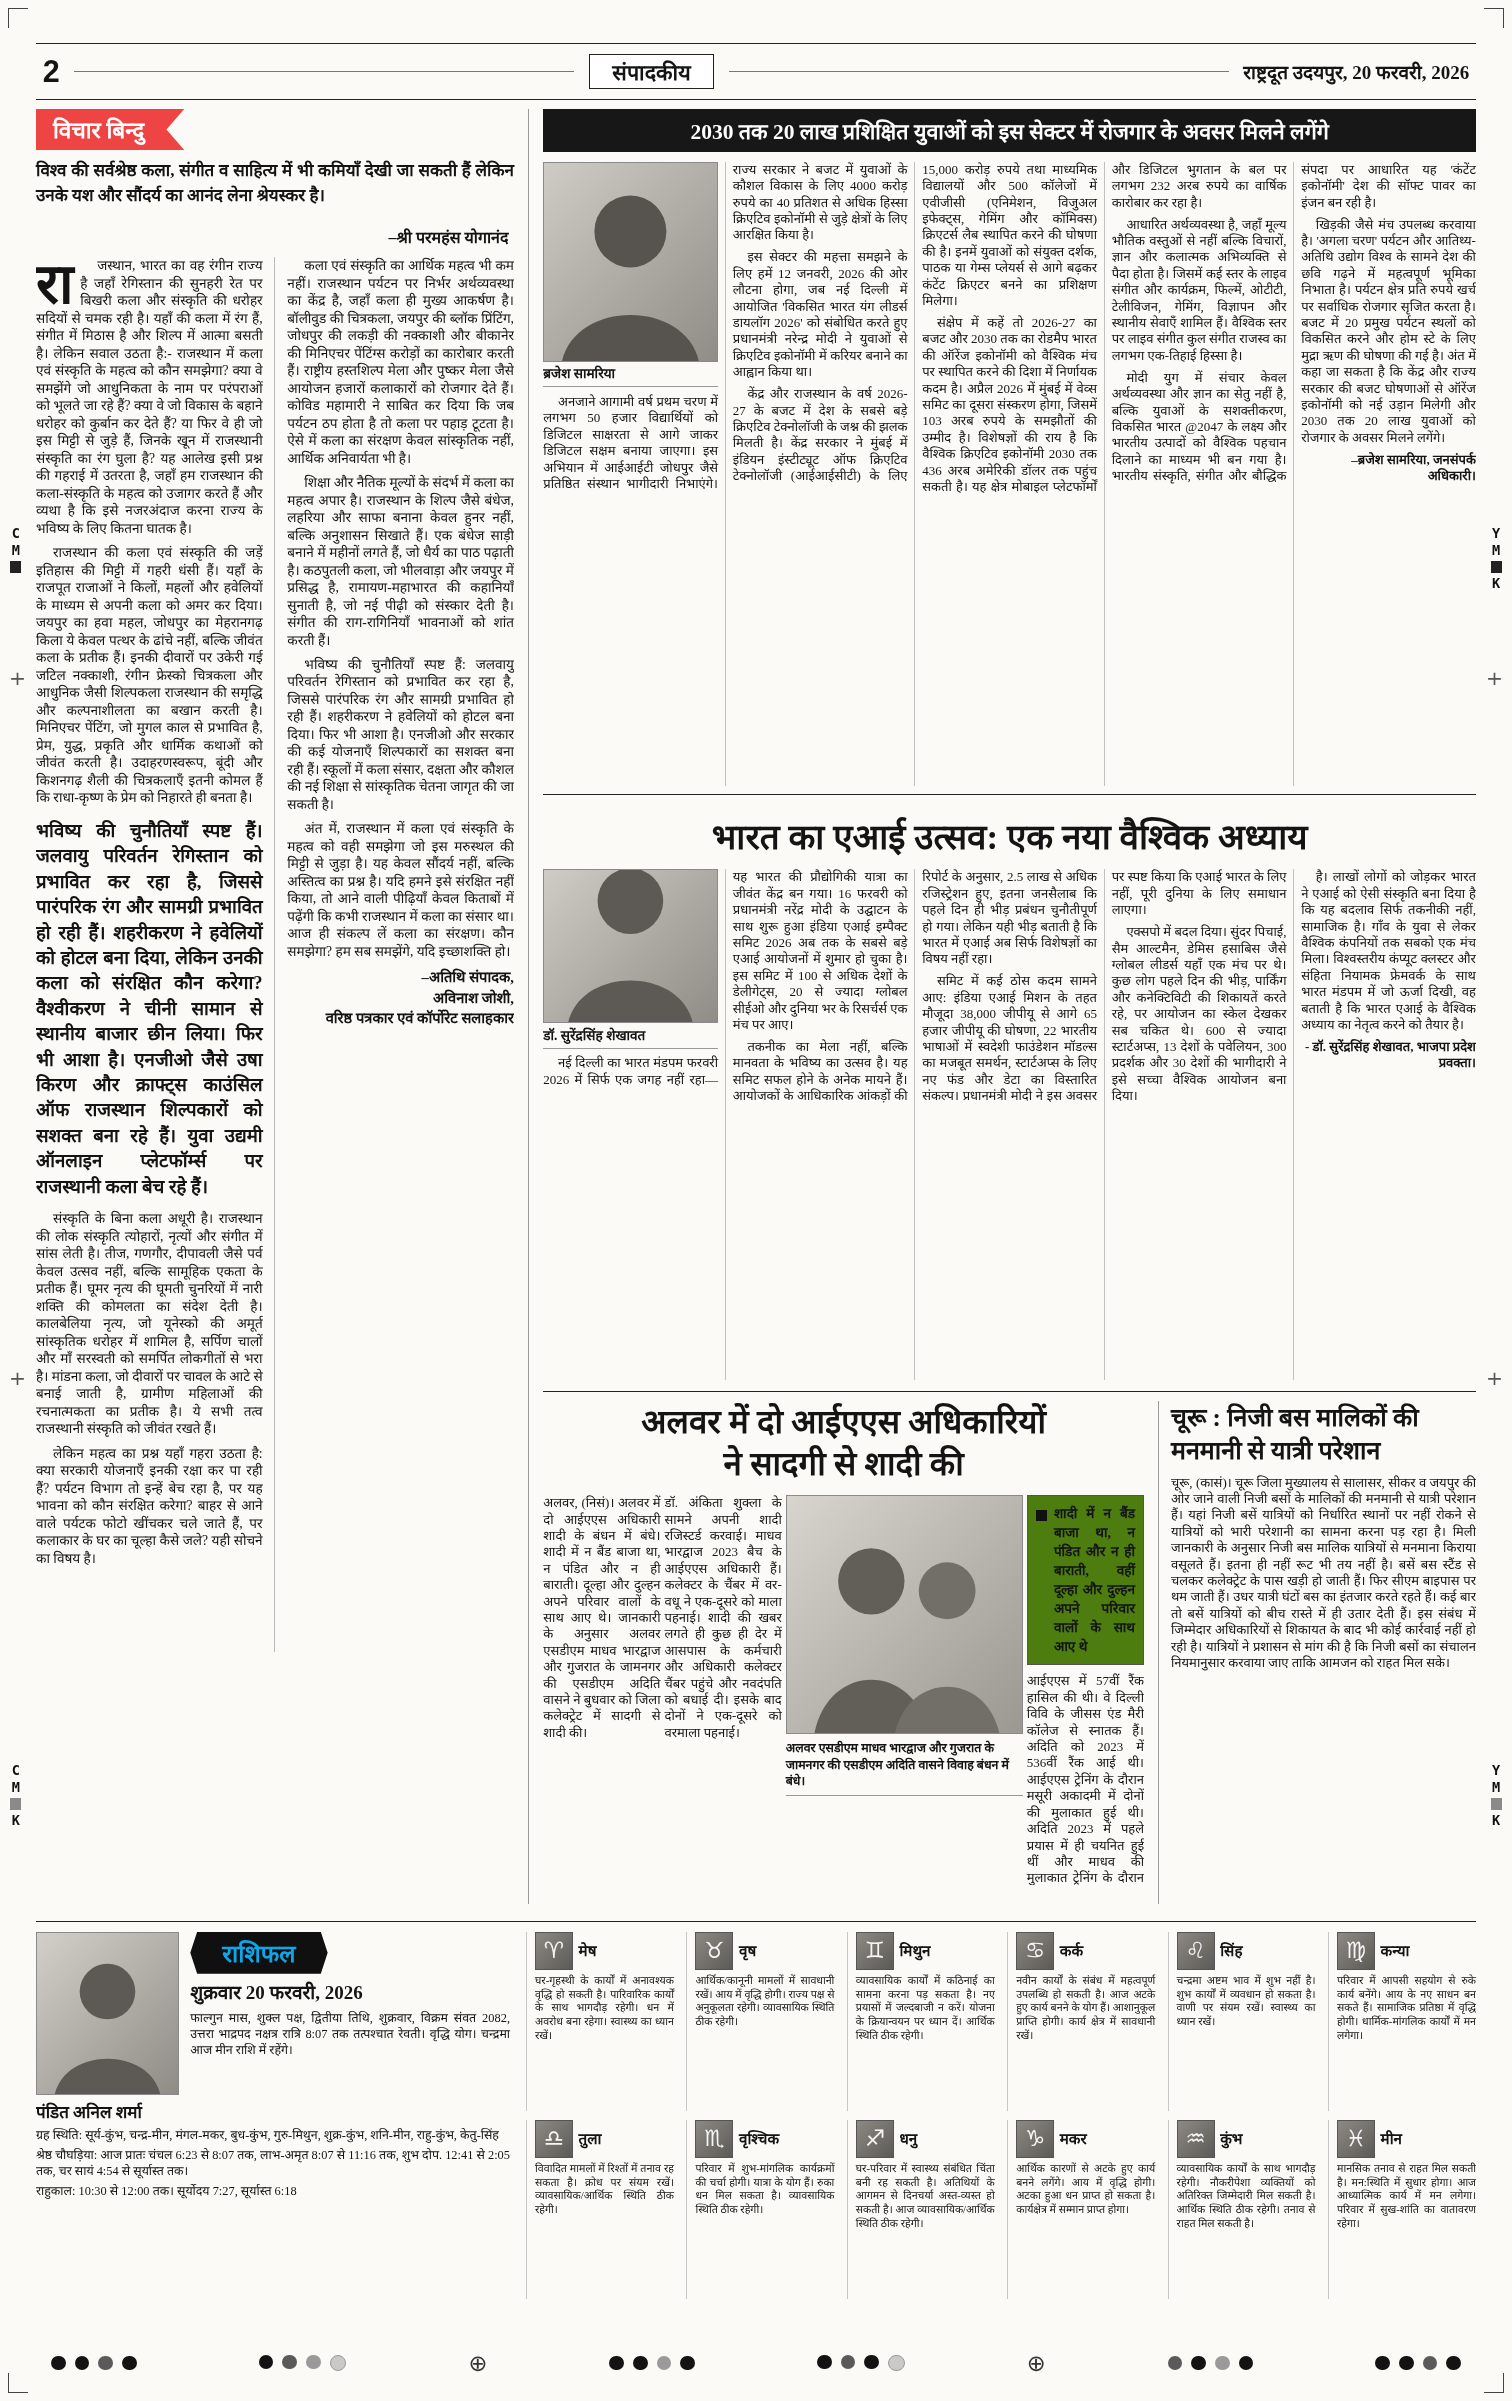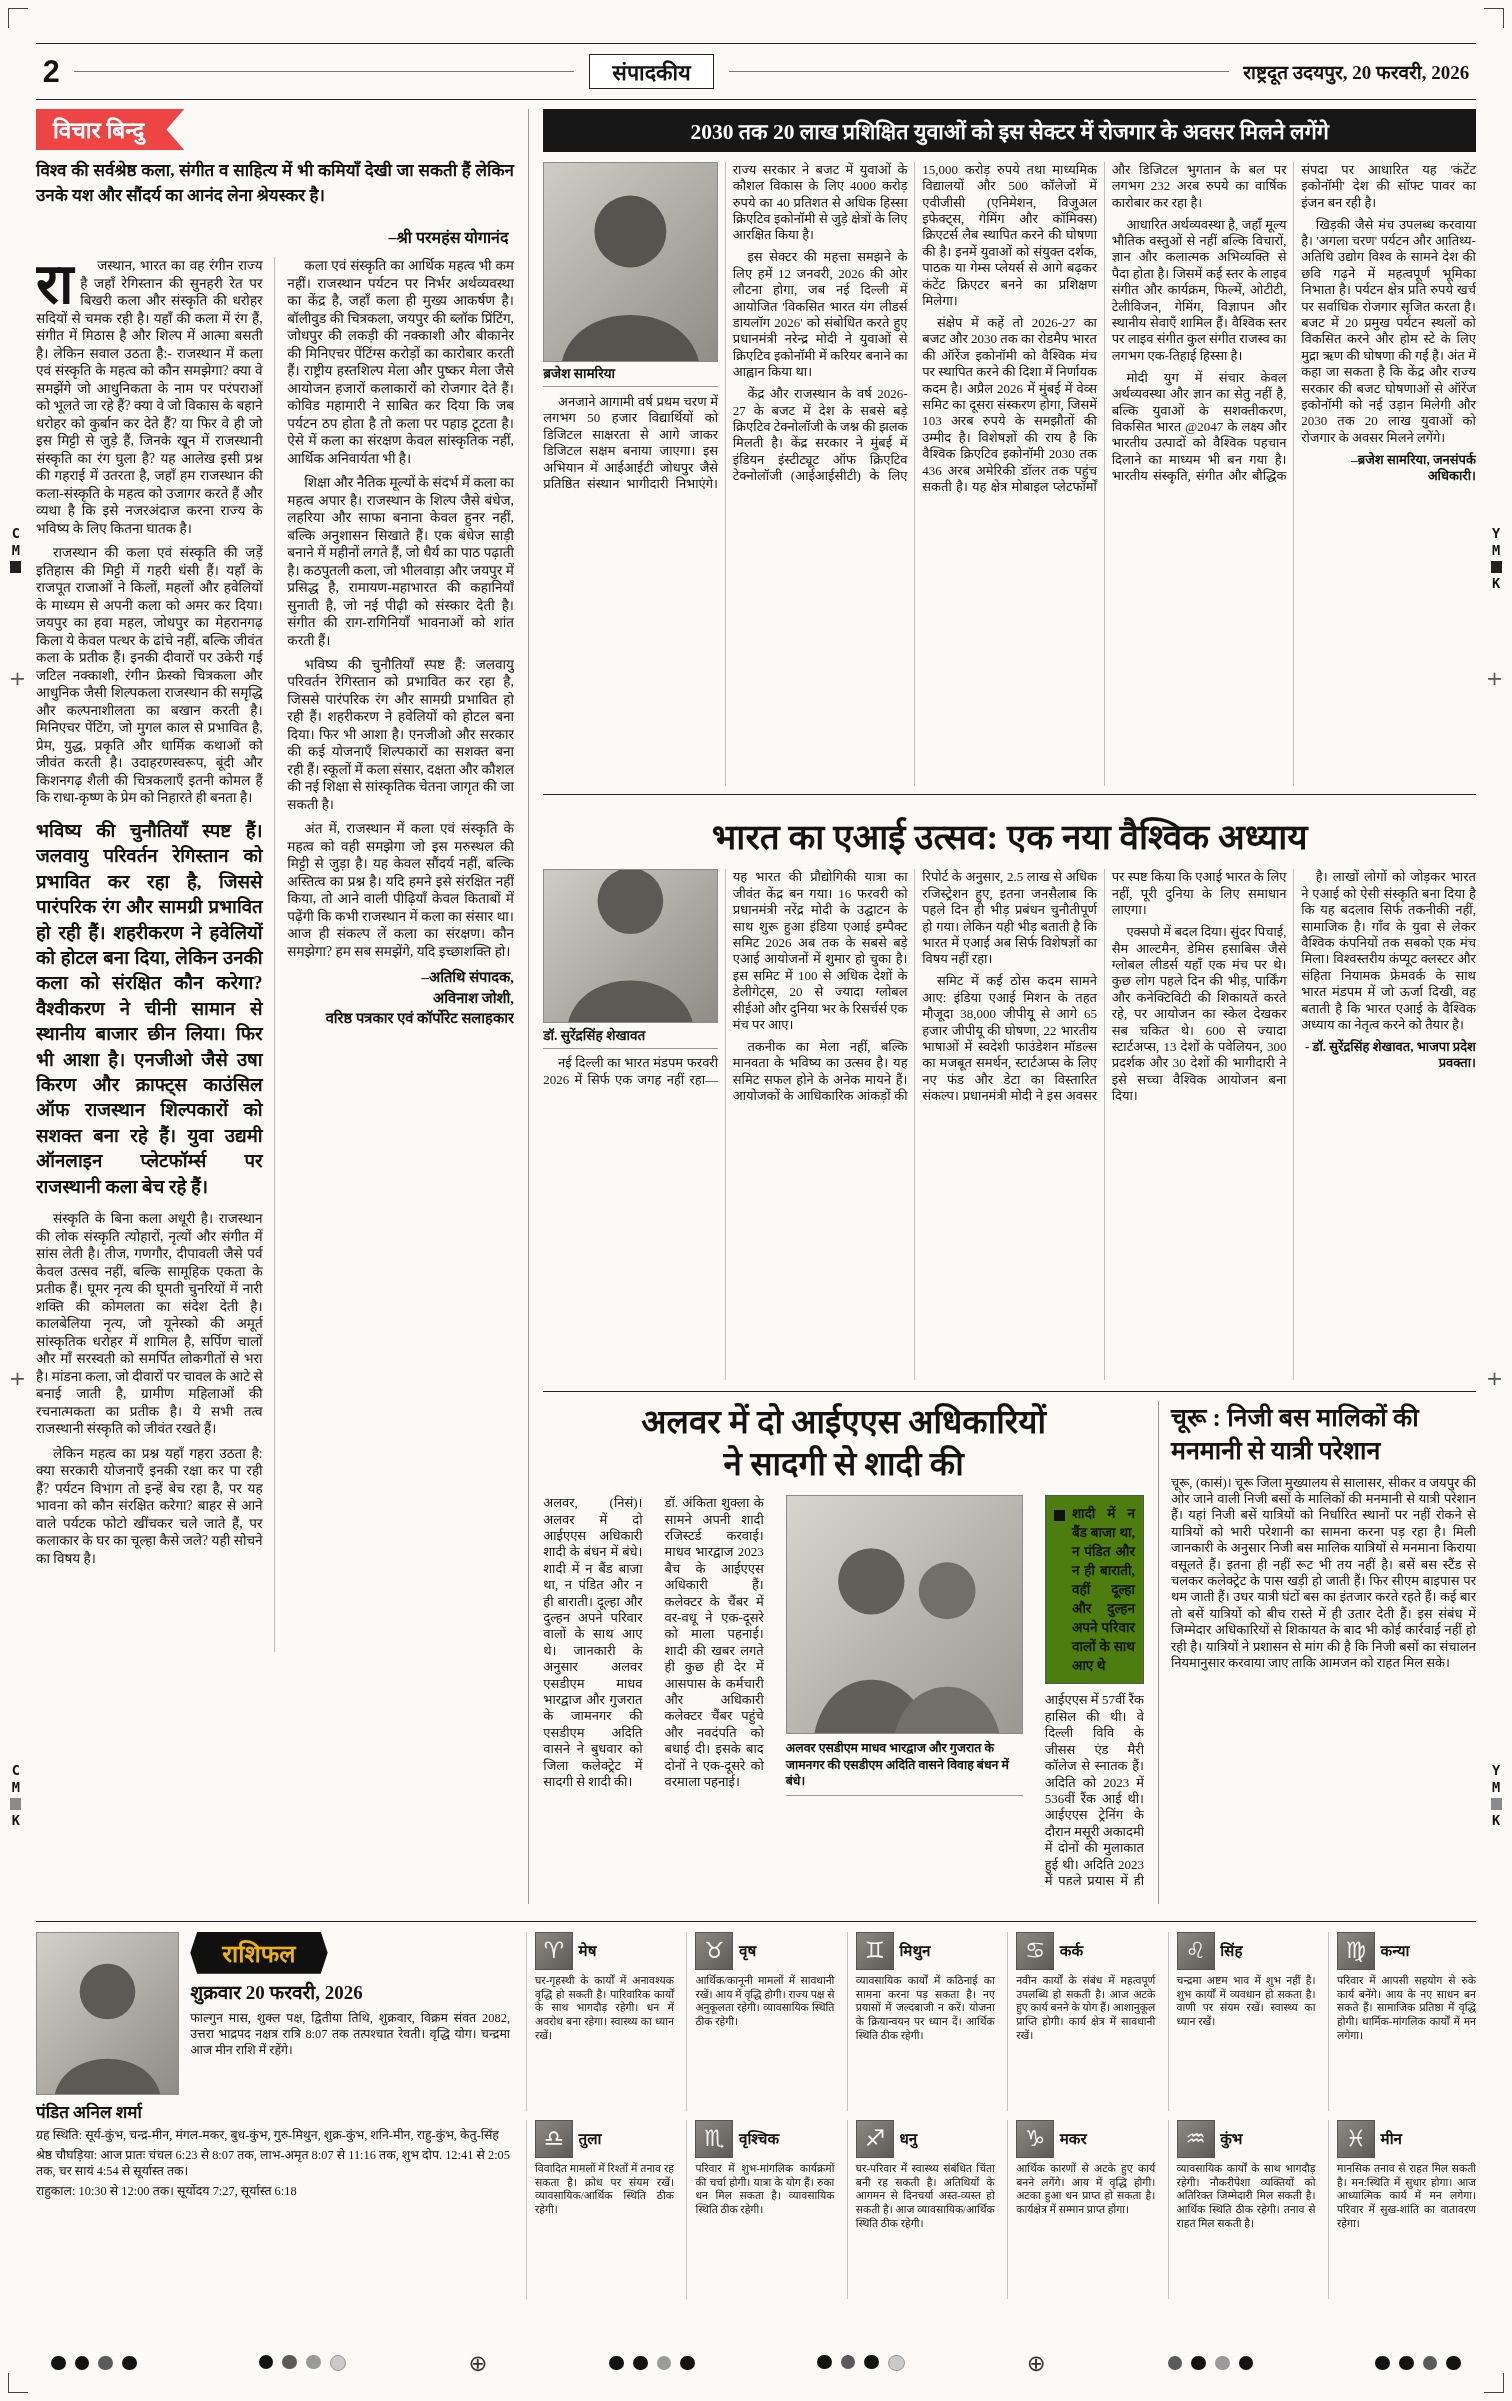--- a/index.html
+++ b/index.html
@@ -56,39 +56,39 @@
   
   .ai-sec{border-top:1.1px solid #222;margin-top:8px;padding-top:14px}
   .ai-headline{font-size:35px;font-weight:bold;text-align:center;margin:3.4px 0 10.2px}
   .ai-body{column-count:5;height:511px}
   .photo-ai{height:152px}
 
   
   .bottom-row{display:flex;gap:13.6px;margin-top:10.2px;border-top:1.1px solid #222;padding-top:9px}
   .wedding{flex:1;min-width:0}
   .wedding-headline{font-size:33px;font-weight:bold;text-align:center;line-height:1.28;margin:0 0 10.2px}
-  .wedding-body{display:flex;gap:22px;height:390px;overflow:hidden}
+  .wedding-body{display:flex;gap:4px;height:390px;overflow:hidden}
   .wcol{flex:1;font-size:13px;line-height:16.4px;text-align:justify}
   .wphoto-wrap{width:237px;flex:none}
   .wphoto{height:237px;background:linear-gradient(135deg,#d8d5cf,#9b9892)}
   .wcaption{font-size:12.4px;font-weight:bold;line-height:1.35;margin-top:5.6px;border-bottom:0.6px solid #999;padding-bottom:4.5px}
   .quote-box{border:1.1px solid #555;background:#4d7c0f;padding:8px;font-size:13.6px;font-weight:bold;
              line-height:1.4;margin-bottom:8px;display:flex;gap:6.8px}
   .qsq{width:11.3px;height:11.3px;background:#111;flex:none;margin-top:5.6px}
   .churu{width:305px;flex:none;border-left:0.6px solid #9a9a9a;padding-left:12.4px}
   .churu-headline{font-size:25px;font-weight:bold;line-height:1.32;margin:0 0 8px}
   .churu-body{font-size:13px;line-height:16.4px;text-align:justify;height:429px;overflow:hidden}
 
   
   .rashifal{display:flex;gap:16px;margin-top:17px;border-top:1.7px solid #222;padding-top:10.2px;height:367px;overflow:hidden}
   .r-left{width:474px;flex:none}
   .r-top{display:flex;gap:11.3px}
   .pandit-photo{width:141px;height:161px;flex:none;background:linear-gradient(135deg,#d3d0ca,#8f8c86)}
   .r-head{flex:1;min-width:0}
-  .r-banner{display:inline-block;background:#101010;color:#eab308;font-size:24px;font-weight:bold;
+  .r-banner{display:inline-block;background:#101010;color:#0ea5e9;font-size:24px;font-weight:bold;
             padding:4.5px 32px;clip-path:polygon(0 50%,5% 0,95% 0,100% 50%,95% 100%,5% 100%)}
   .r-date{font-size:19px;font-weight:bold;margin:5.6px 0 4.5px}
   .r-panchang{font-size:12.4px;line-height:16px;text-align:justify}
   .pandit-name{font-weight:bold;font-size:17px;margin-top:5.6px}
   .r-line{font-size:12.4px;line-height:16.4px;margin-top:3.4px;text-align:justify}
   .r-grid{flex:1;display:grid;grid-template-columns:repeat(6,1fr);grid-auto-rows:1fr;column-gap:12.4px;row-gap:9px}
   .sign{border-left:0.6px solid #c7c7c7;padding-left:8px;font-size:10.7px;line-height:13.6px;text-align:justify}
   .sign-head{display:flex;align-items:center;gap:5.6px;margin-bottom:4.5px}
   .sign-icon{width:36px;height:36px;flex:none;color:#f5f5f5;display:flex;align-items:center;justify-content:center;
              font-size:22.6px;font-family:"DejaVu Sans",sans-serif;

